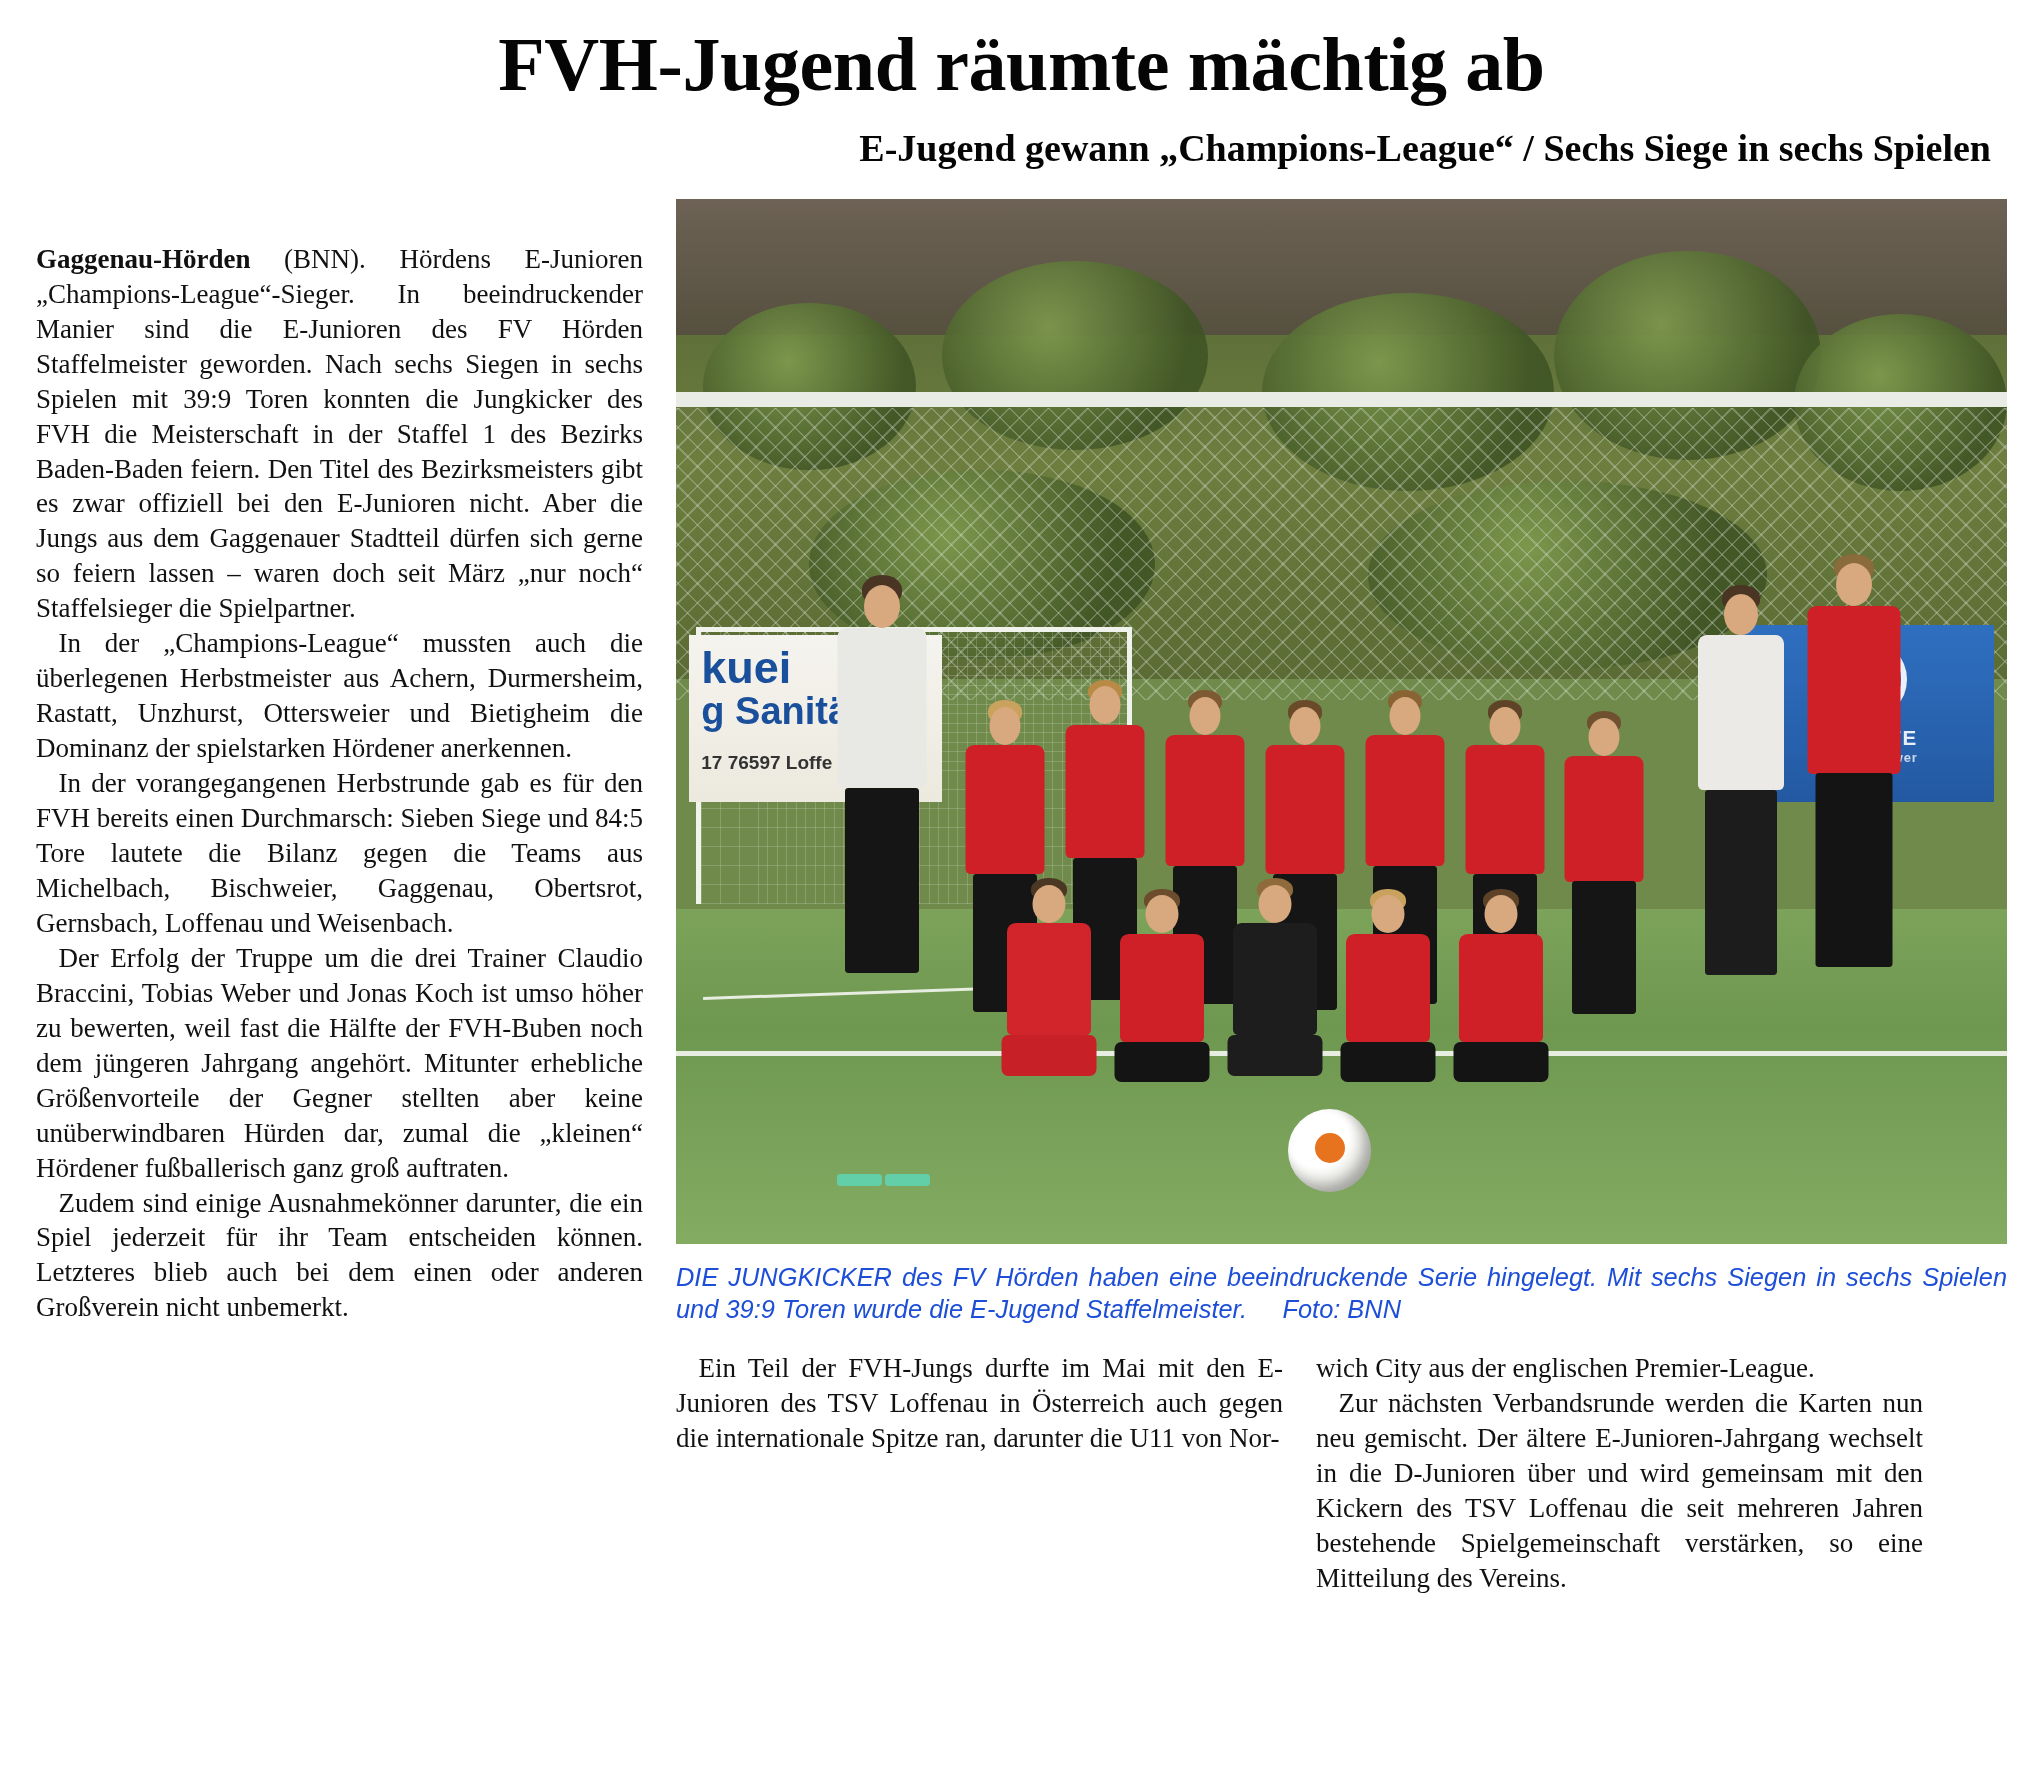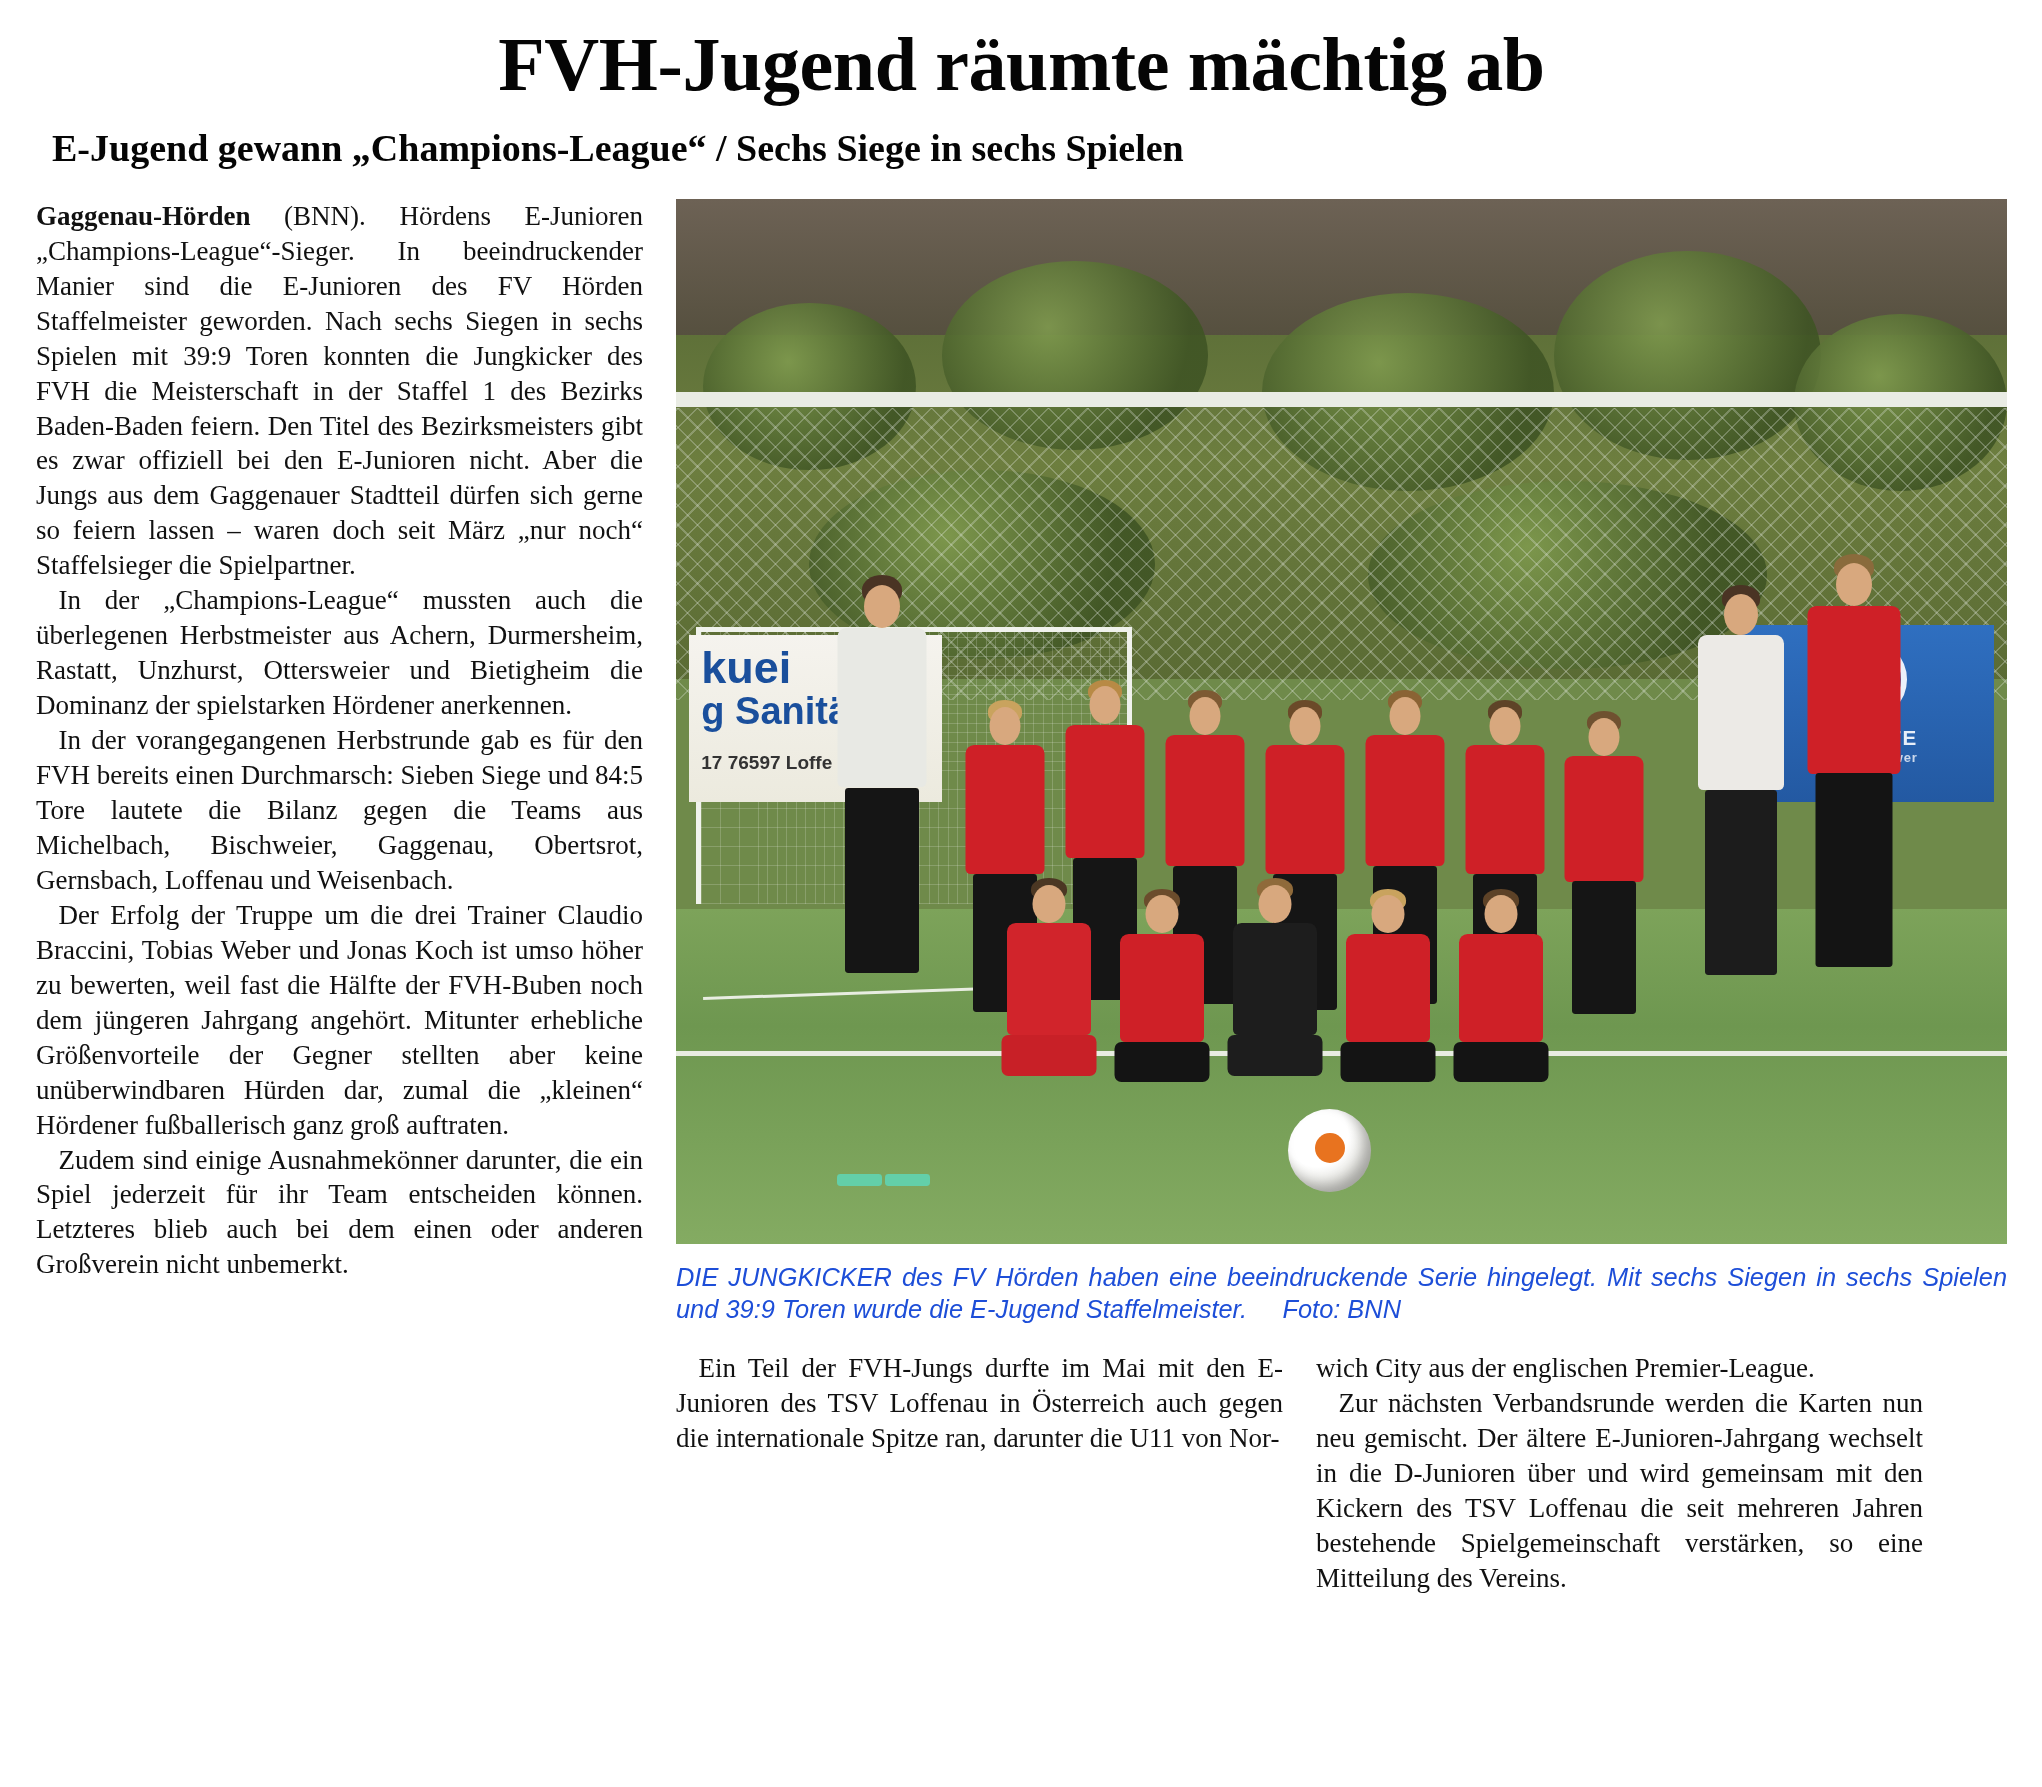--- a/index.html
+++ b/index.html
@@ -25,36 +25,36 @@
     text-align: center;
     font-family: "Liberation Serif", serif;
     font-weight: bold;
     font-size: 76px;
     line-height: 1.0;
     letter-spacing: -0.4px;
     margin: 26px 52px 0 52px;
     color: #050505;
   }
   .subhead {
-    text-align: left;
+    text-align: right;
     font-family: "Liberation Serif", serif;
     font-weight: bold;
     font-size: 38px;
     line-height: 1.1;
     margin: 26px 52px 0 52px;
     color: #050505;
   }
   .body-area {
     position: relative;
     margin: 29px 36px 0 36px;
   }
   
   .top-region {
     display: flex;
-    align-items: flex-start;
+    align-items: flex-end;
   }
   .col {
     font-size: 27px;
     line-height: 1.295;
     text-align: justify;
     text-justify: inter-word;
     hyphens: manual;
   }
   .col p {
     margin: 0;

